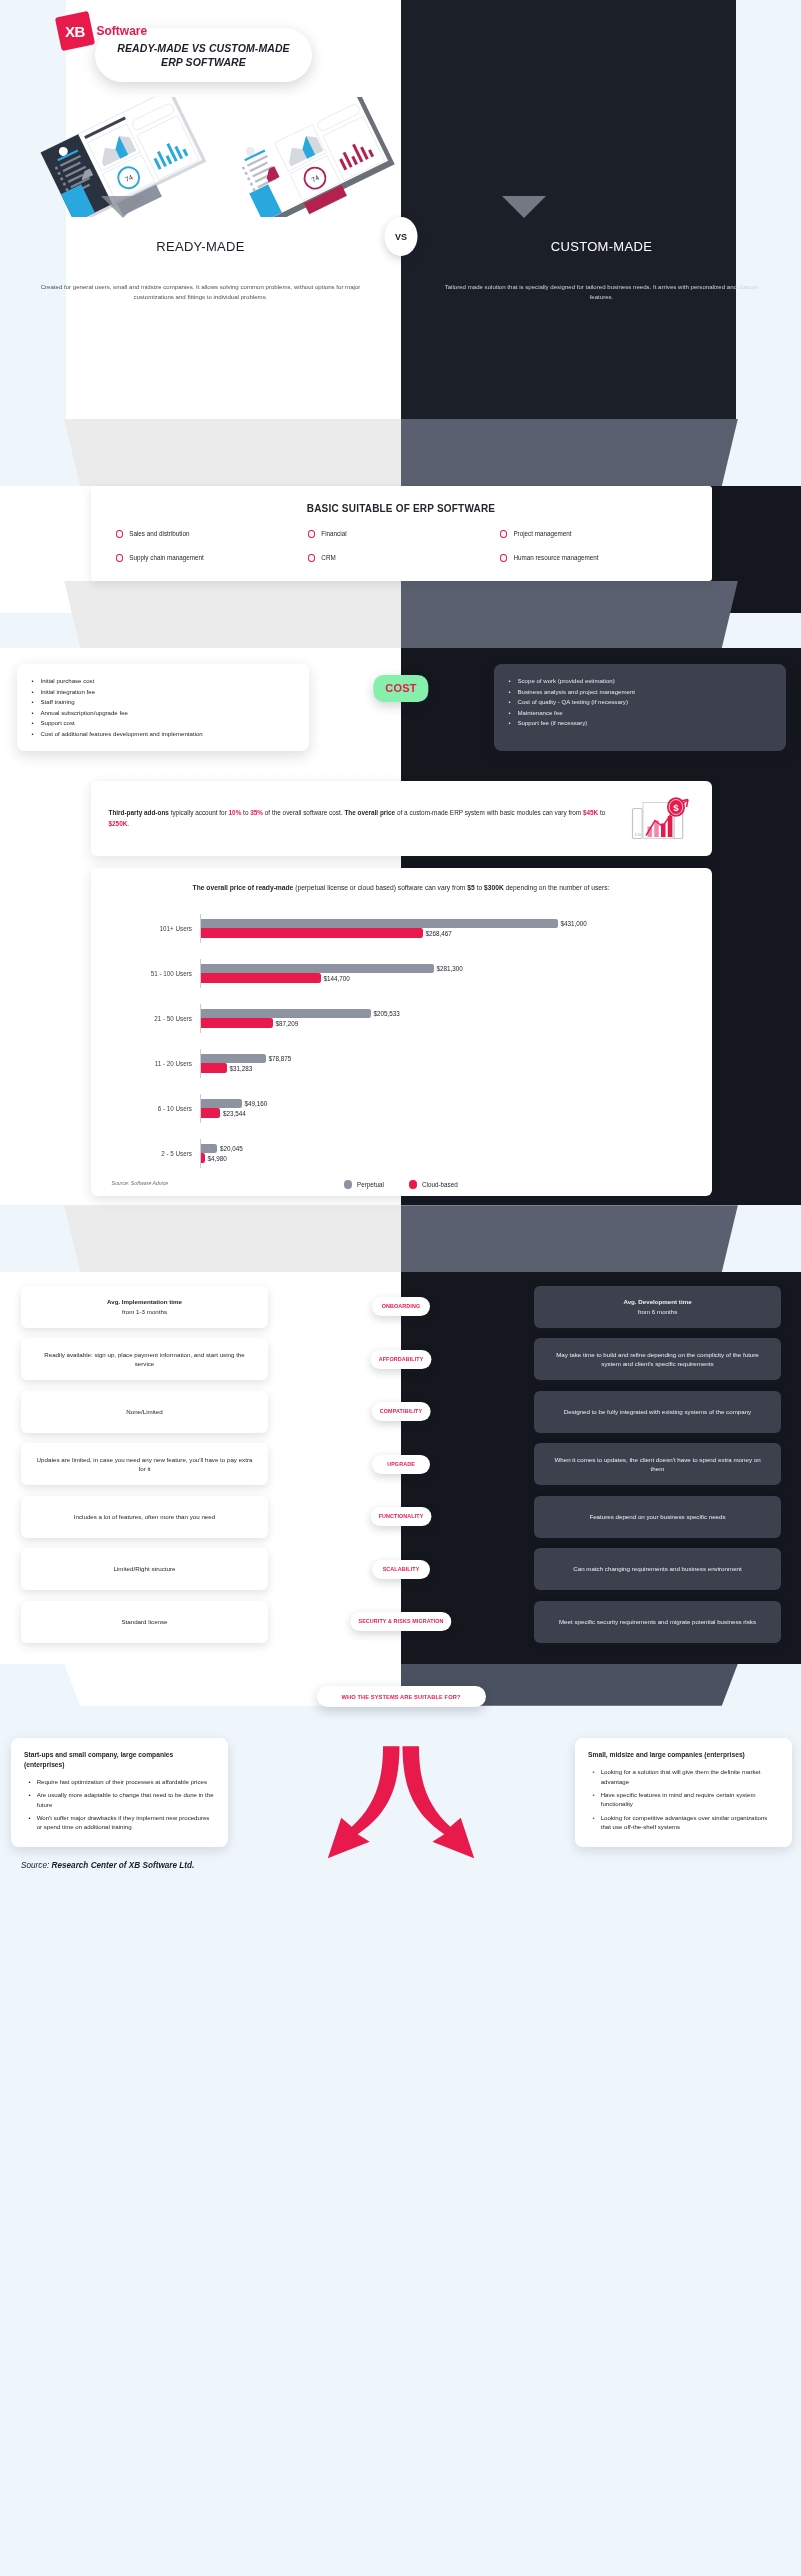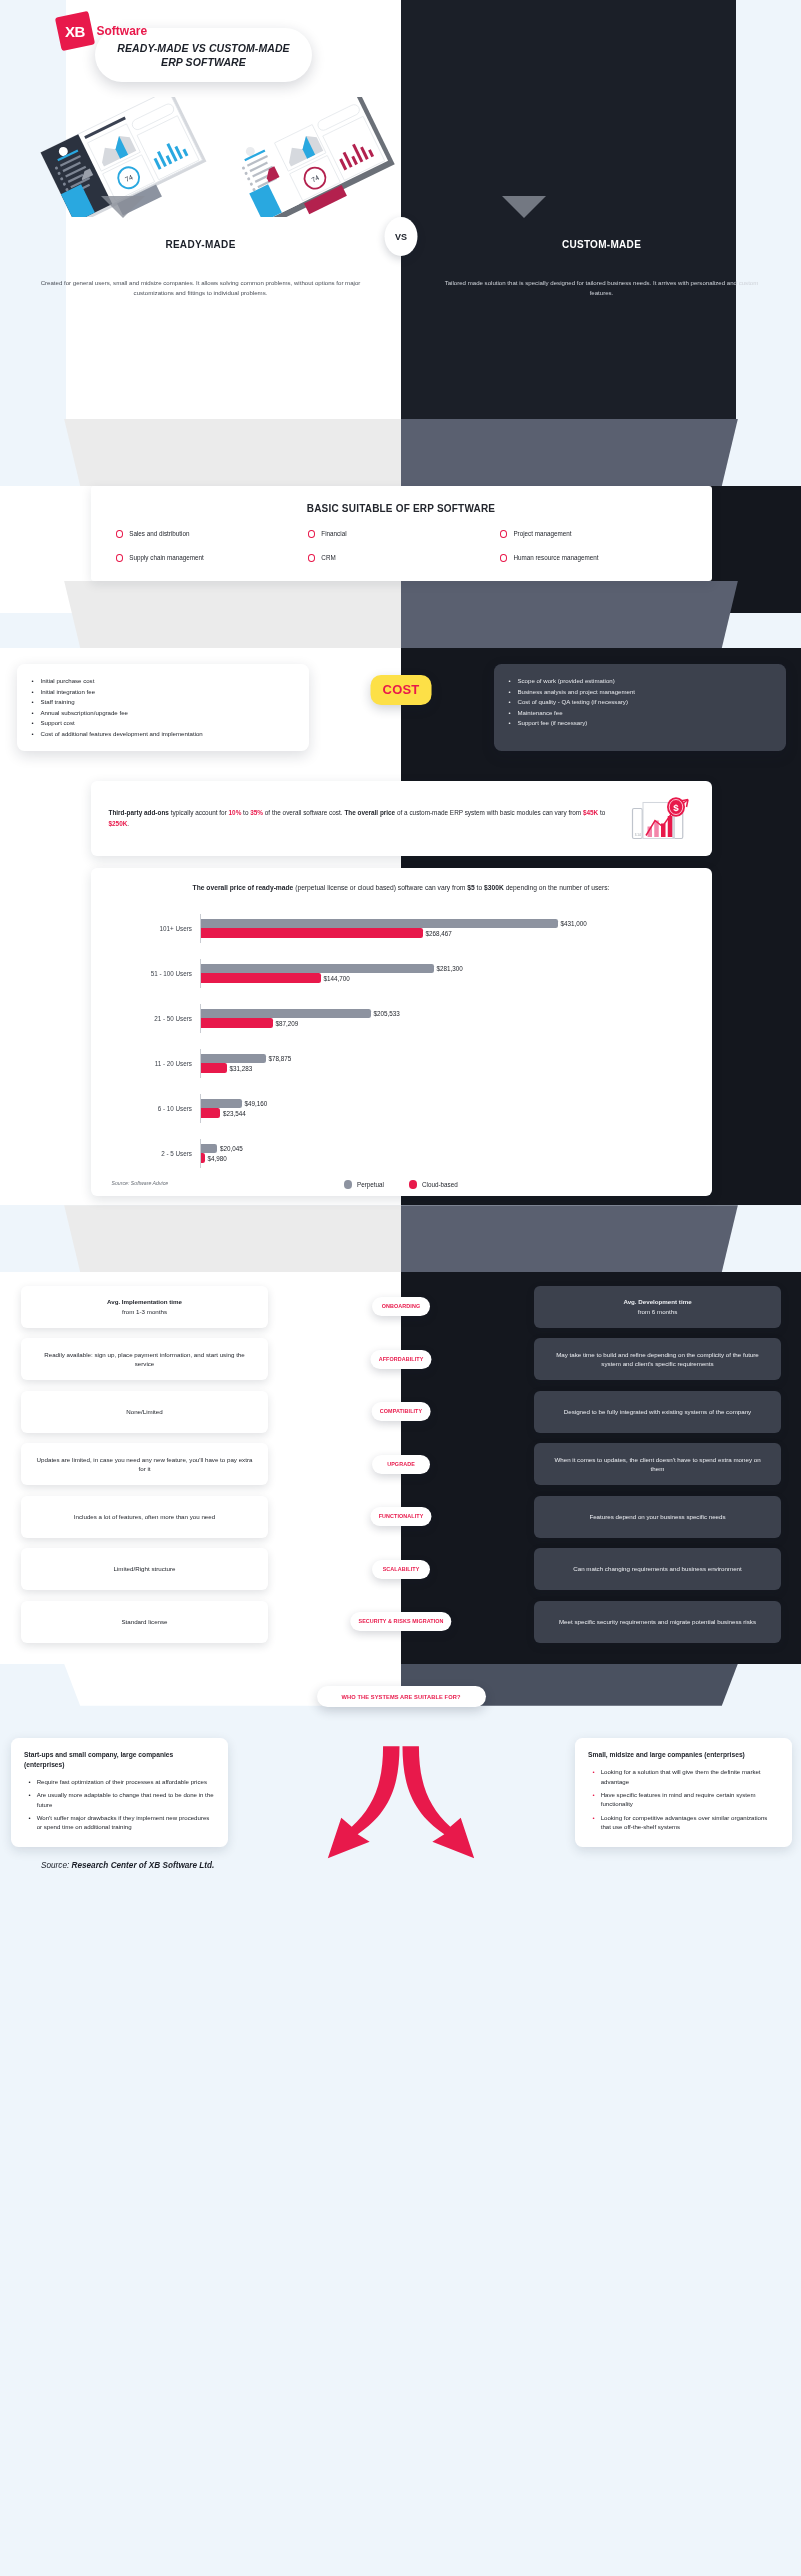--- a/index.html
+++ b/index.html
@@ -37,21 +37,21 @@
     padding: 7.5px 12px;
   }
   .title-pill h1 { font-size: 10.5px; font-weight: 800; letter-spacing: 0.1px; line-height: 1.35; color:#1b1f28;font-style:italic; }
 
   .mock { position: absolute; top: 97px; width: 187px; height: 120px; }
   .mock-l { left: 30px; }
   .mock-r { left: 217px; }
 
   .hero-labels { position: absolute; top: 239px; left:0; right:0; display:flex; z-index: 4;}
   .hero-col { width: 401px; text-align: center; padding: 0 33px; }
-  .hero-col h2 { font-size: 10px; font-weight: 700; letter-spacing: 0.3px; margin-bottom: 28px; }
+  .hero-col h2 { font-size: 13px; font-weight: 400; letter-spacing: 0.3px; margin-bottom: 28px; }
   .hero-col p { font-size: 6.1px; line-height: 1.6; }
   .hero-left-col h2 { color: #1b1f28; } .hero-left-col p { color: #4a4f58; }
   .hero-right-col h2 { color: #fff; } .hero-right-col p { color: #cfd3da; }
 
   .vs-badge {
     position: absolute; left: 50%; transform: translateX(-50%); top: 217px;
     width: 33px; height: 39px; border-radius: 50%; background: #fff; z-index: 8;
     display:flex; align-items:center; justify-content:center;
     font-weight: 800; font-size: 9px; color:#1b1f28;
     box-shadow: 0 3px 9px rgba(20,30,50,.2);
@@ -91,22 +91,22 @@
   }
   .cost-card.light { background:#fff; }
   .cost-card.dark { background:#3c414d; }
   .cost-card ul { list-style:none; }
   .cost-card li { font-size: 6.1px; line-height: 1.72; position:relative; padding-left: 9px;}
   .cost-card li::before { content:"•"; position:absolute; left:0; }
   .cost-card.light li { color:#23262d; }
   .cost-card.dark li { color:#e6e8ec; }
   .cost-badge {
     position:absolute; left:50%; transform: translateX(-50%); top: 27px;
-    background:#fde047; border-radius: 10.5px; padding: 7.5px 12px; z-index: 9;
-    font-size: 13px; font-weight: 800; color:#e8194b; letter-spacing:0.2px;
+    background:#86efac; border-radius: 10.5px; padding: 7.5px 12px; z-index: 9;
+    font-size: 11px; font-weight: 800; color:#e8194b; letter-spacing:0.2px;
     box-shadow: 0 3.7px 10.5px rgba(20,30,50,.2);
   }
 
   
   .addon-card {
     position: relative; width: 621px; margin: 0 auto; background:#fff; border-radius: 6px;
     padding: 13.5px 18px; display:flex; align-items:center; gap: 10.5px; z-index:6;
     box-shadow: 0 3.7px 12px rgba(20,30,50,.12);
   }
   .addon-card p { font-size: 6.4px; line-height: 1.62; flex:1; }
@@ -162,21 +162,21 @@
   .conclusion { position: relative; display:flex; justify-content:space-between; padding: 0 10.5px; }
   .ccard { width: 217px; background:#fff; border-radius: 7.5px; padding: 12px 13.5px;
            box-shadow: 0 3.7px 10.5px rgba(20,30,50,.12); }
   .ccard h4 { font-size: 6.7px; font-weight: 800; line-height:1.45; margin-bottom: 7.5px; }
   .ccard ul { list-style:none; padding-left: 3px; }
   .ccard li { font-size: 6.1px; line-height: 1.55; position:relative; padding-left: 9.7px; margin-bottom: 3.7px; }
   .ccard li::before { content:"•"; position:absolute; left:1.5px; }
   .ccard.right li::before { color:#e8194b; }
 
   .arrows { position:absolute; left: 50%; transform: translateX(-50%); top: 7.5px; width: 224px; height: 172px; }
-  .footer-source { padding: 7.5px 0 19.4px 21px; font-size: 8.2px; font-style: italic; color:#1b1f28;margin-left:20px; }
+  .footer-source { padding: 7.5px 0 19.4px 21px; font-size: 8.2px; font-style: italic; color:#1b1f28; }
   .footer-source b { font-weight: 800; font-style: italic; }
 </style>
 </head>
 <body>
 
 <div class="page">
 
   <section class="hero">
     <div class="hero-bg">
       <div class="hero-left"></div>

